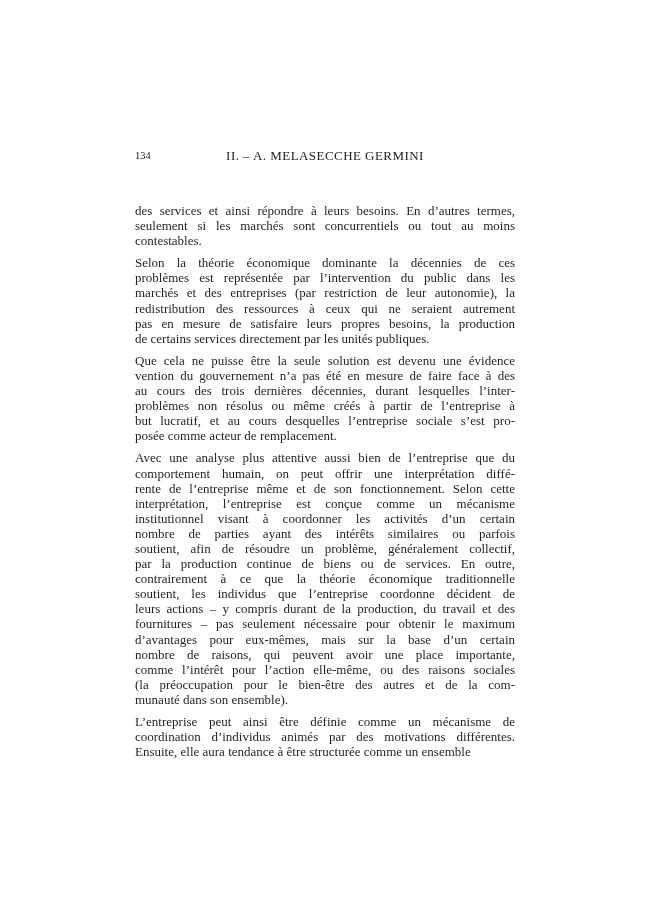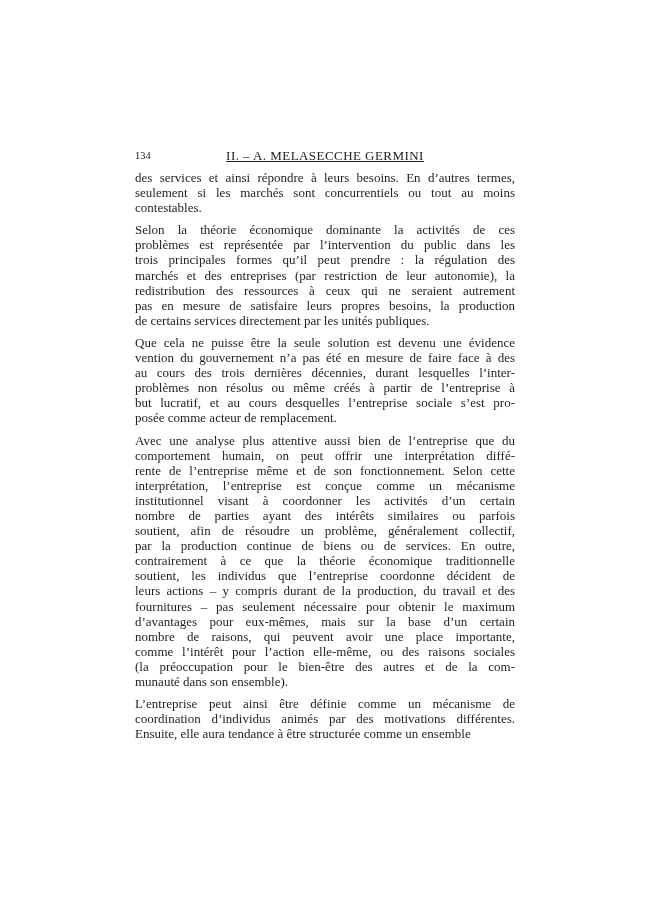--- a/index.html
+++ b/index.html
@@ -18,22 +18,21 @@
     box-sizing: border-box;
     padding-top: 149px;
   }
   .column {
     width: 380px;
     margin: 0 auto;
   }
   .header {
     position: relative;
     height: 14px;
-    margin-bottom: 7px;
-    text-decoration: underline;
+    margin-bottom: 40px;
   }
   .page-number {
     position: absolute;
     left: 0;
     top: 0;
     font-size: 10.5px;
     line-height: 14px;
     color: #222222;
   }
   .running-title {
@@ -73,23 +72,22 @@
       <span class="page-number">134</span>
       <div class="running-title">II. – A. MELASECCHE GERMINI</div>
     </div>
     <div class="body-text">
         <div class="para">
           <div class="line">des services et ainsi répondre à leurs besoins. En d’autres termes,</div>
           <div class="line">seulement si les marchés sont concurrentiels ou tout au moins</div>
           <div class="line last">contestables.</div>
         </div>
         <div class="para">
-          <div class="line">Selon la théorie économique dominante la activités de ces</div>
+          <div class="line">Selon la théorie économique dominante la décennies de ces</div>
           <div class="line">problèmes est représentée par l’intervention du public dans les</div>
-          <div class="line">trois principales formes qu’il peut prendre : la régulation des</div>
           <div class="line">marchés et des entreprises (par restriction de leur autonomie), la</div>
           <div class="line">redistribution des ressources à ceux qui ne seraient autrement</div>
           <div class="line">pas en mesure de satisfaire leurs propres besoins, la production</div>
           <div class="line last">de certains services directement par les unités publiques.</div>
         </div>
         <div class="para">
           <div class="line">Que cela ne puisse être la seule solution est devenu une évidence</div>
           <div class="line">vention du gouvernement n’a pas été en mesure de faire face à des</div>
           <div class="line">au cours des trois dernières décennies, durant lesquelles l’inter-</div>
           <div class="line">problèmes non résolus ou même créés à partir de l’entreprise à</div>

